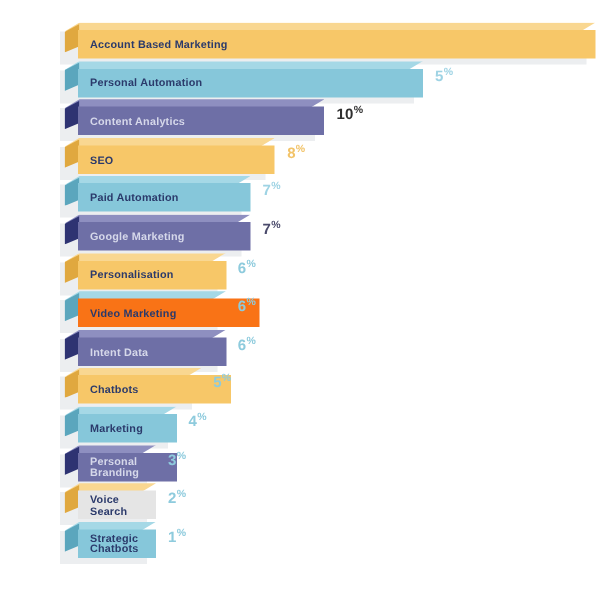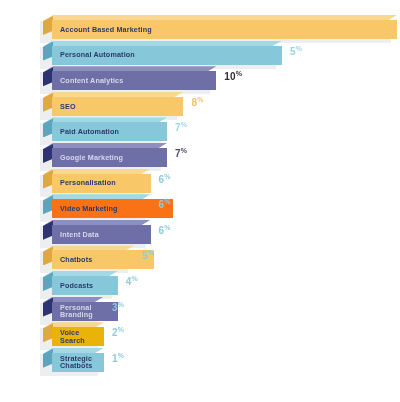--- a/index.html
+++ b/index.html
@@ -171,38 +171,38 @@
       <div class="bar-face" style="width: 102px; background: rgb(247, 199, 104);">
         <span class="bar-label" style="color: rgb(43, 58, 107);">Chatbots</span>
       </div>
       <div class="bar-value" style="left: 110.143px; color: rgb(142, 203, 221);"><span>5</span><span class="pct">%</span></div>
     </div>
     <div class="bar-row" style="top: 268px;">
       <div class="bar-shadow" style="width: 71.7143px; background: rgb(236, 238, 240);"></div>
       <div class="bar-top" style="left: 11px; width: 74.7143px; background: rgb(165, 216, 230);"></div>
       <div class="bar-side" style="background: rgb(91, 166, 189);"></div>
       <div class="bar-face" style="width: 65.7143px; background: rgb(134, 199, 218);">
-        <span class="bar-label" style="color: rgb(43, 58, 107);">Podcasts</span>
+        <span class="bar-label" style="color: rgb(43, 58, 107);">Marketing</span>
       </div>
       <div class="bar-value" style="left: 93.7143px; color: rgb(142, 203, 221);"><span>4</span><span class="pct">%</span></div>
     </div>
     <div class="bar-row" style="top: 293.6px;">
       <div class="bar-shadow" style="width: 58px; background: rgb(236, 238, 240);"></div>
       <div class="bar-top" style="left: 11px; width: 61px; background: rgb(142, 143, 192);"></div>
       <div class="bar-side" style="background: rgb(46, 51, 114);"></div>
       <div class="bar-face" style="width: 66px; background: rgb(110, 111, 166);">
         <span class="bar-label" style="color: rgb(214, 216, 234);">Personal Branding</span>
       </div>
       <div class="bar-value" style="left: 80px; color: rgb(142, 203, 221);"><span>3</span><span class="pct">%</span></div>
     </div>
     <div class="bar-row" style="top: 319.2px;">
       <div class="bar-shadow" style="width: 58px; background: rgb(236, 238, 240);"></div>
       <div class="bar-top" style="left: 11px; width: 61px; background: rgb(249, 215, 145);"></div>
       <div class="bar-side" style="background: rgb(224, 168, 63);"></div>
-      <div class="bar-face" style="width: 52px; background: #eab308;">
+      <div class="bar-face" style="width: 52px; background: #e5e5e5;">
         <span class="bar-label" style="color: rgb(43, 58, 107);">Voice Search</span>
       </div>
       <div class="bar-value" style="left: 80px; color: rgb(142, 203, 221);"><span>2</span><span class="pct">%</span></div>
     </div>
     <div class="bar-row" style="top: 344.8px;">
       <div class="bar-shadow" style="width: 58px; background: rgb(236, 238, 240);"></div>
       <div class="bar-top" style="left: 11px; width: 61px; background: rgb(165, 216, 230);"></div>
       <div class="bar-side" style="background: rgb(91, 166, 189);"></div>
       <div class="bar-face" style="width: 52px; background: rgb(134, 199, 218);">
         <span class="bar-label" style="color: rgb(43, 58, 107);">Strategic

